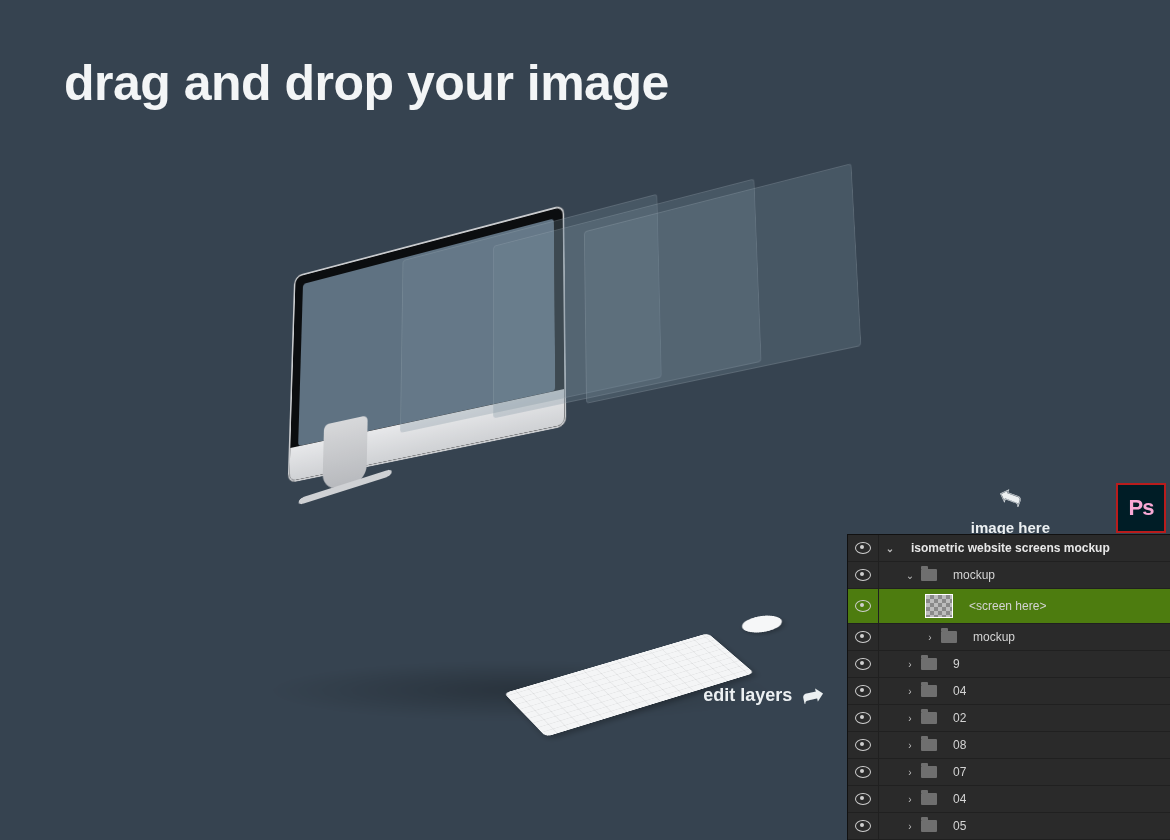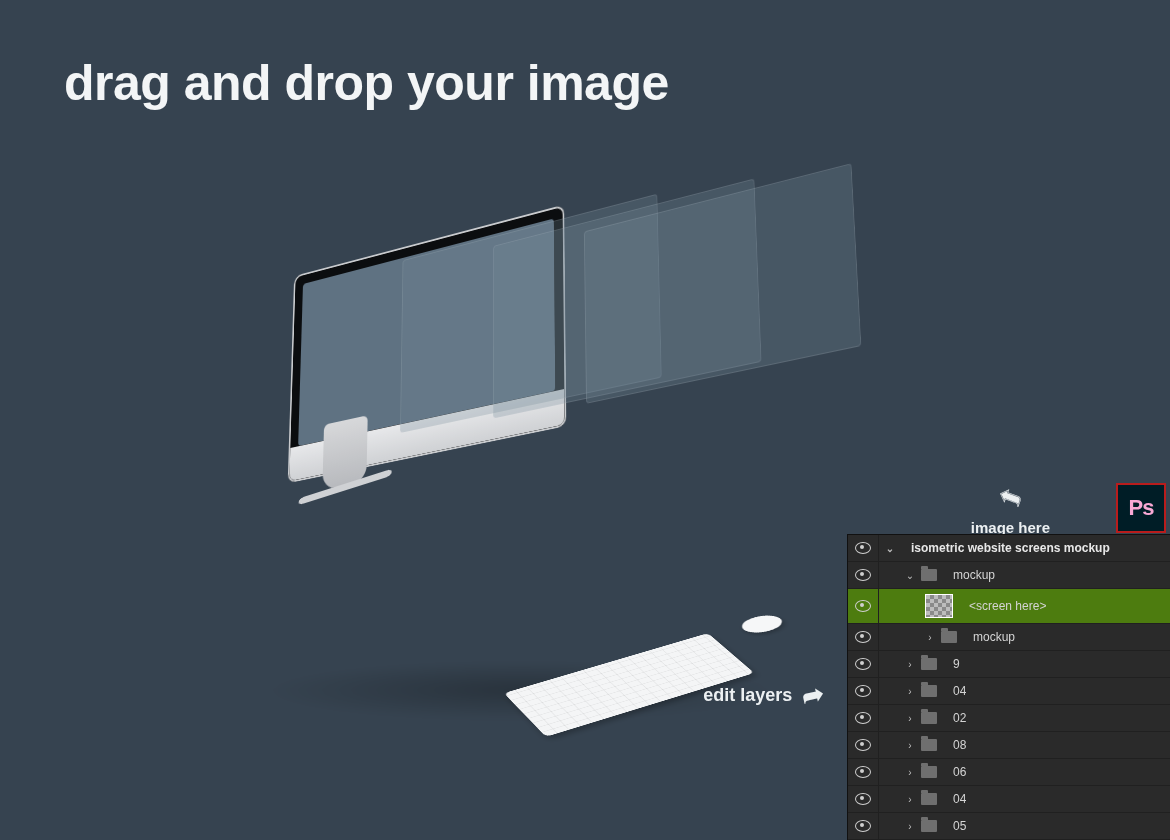--- a/index.html
+++ b/index.html
@@ -359,21 +359,21 @@
           <span class="folder-icon"></span>
           <span class="row-label">08</span>
         </div>
         <div class="layer-row">
           <div class="vis-col">
             <span class="eye"></span>
           </div>
           <span class="indent ind-1"></span>
           <span class="caret">›</span>
           <span class="folder-icon"></span>
-          <span class="row-label">06</span>
+          <span class="row-label">07</span>
         </div>
         <div class="layer-row">
           <div class="vis-col">
             <span class="eye"></span>
           </div>
           <span class="indent ind-1"></span>
           <span class="caret">›</span>
           <span class="folder-icon"></span>
           <span class="row-label">04</span>
         </div>

